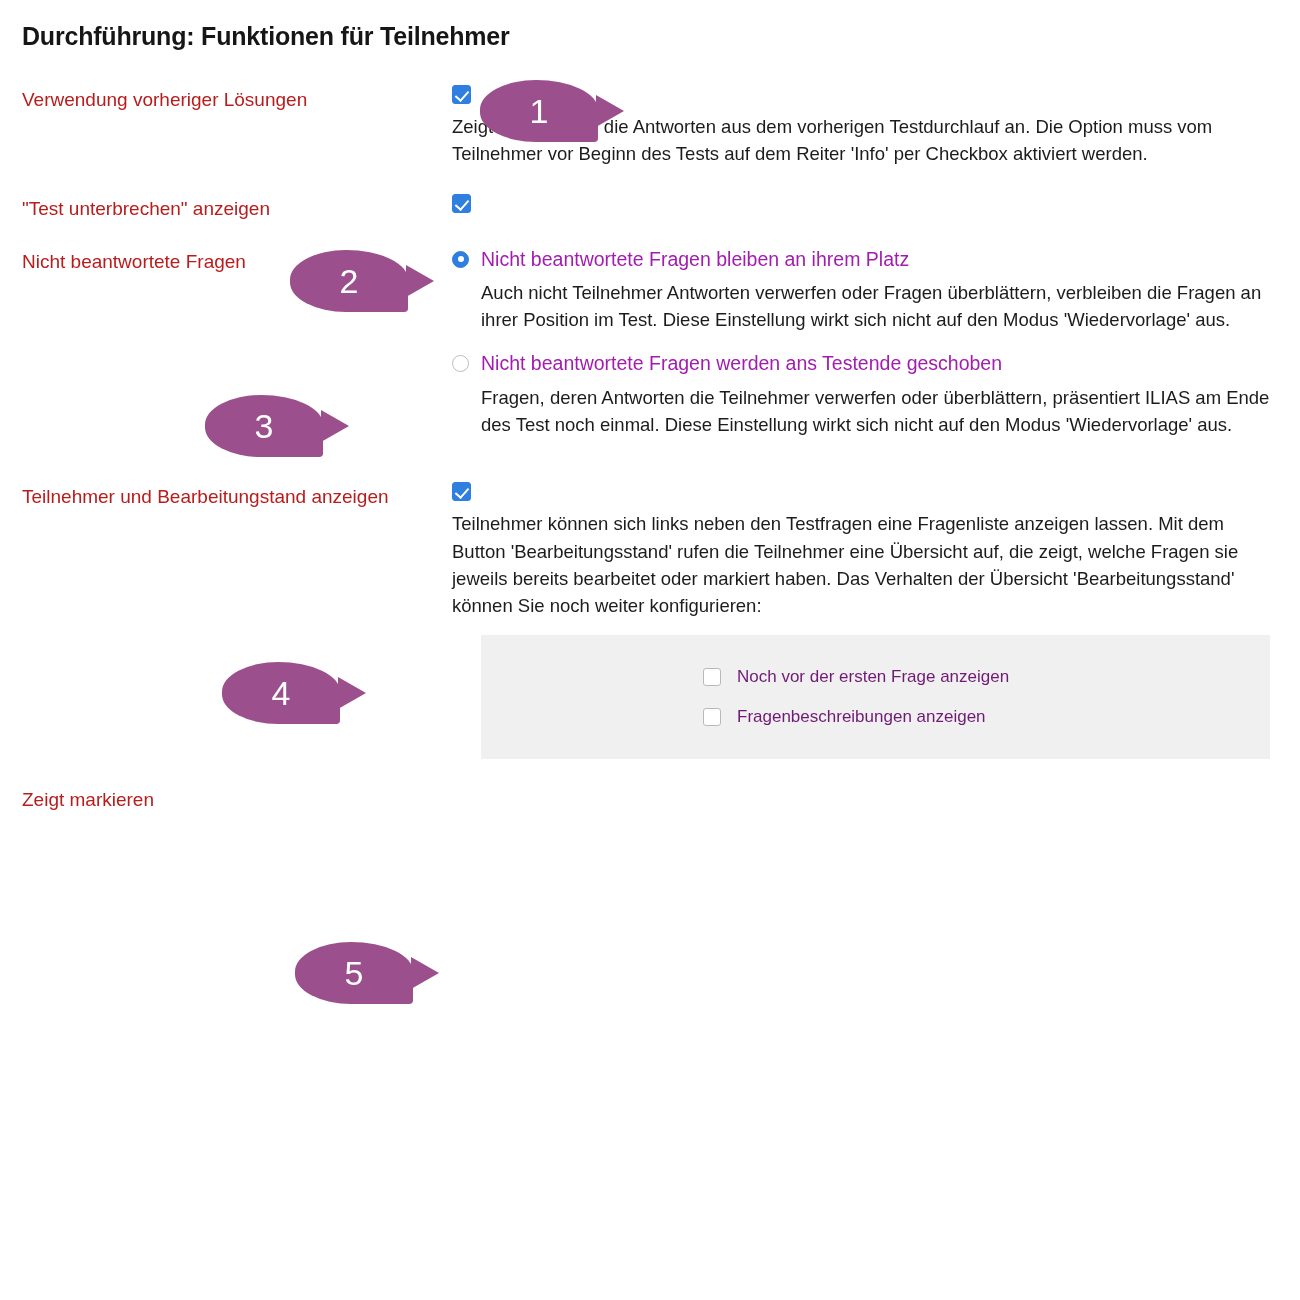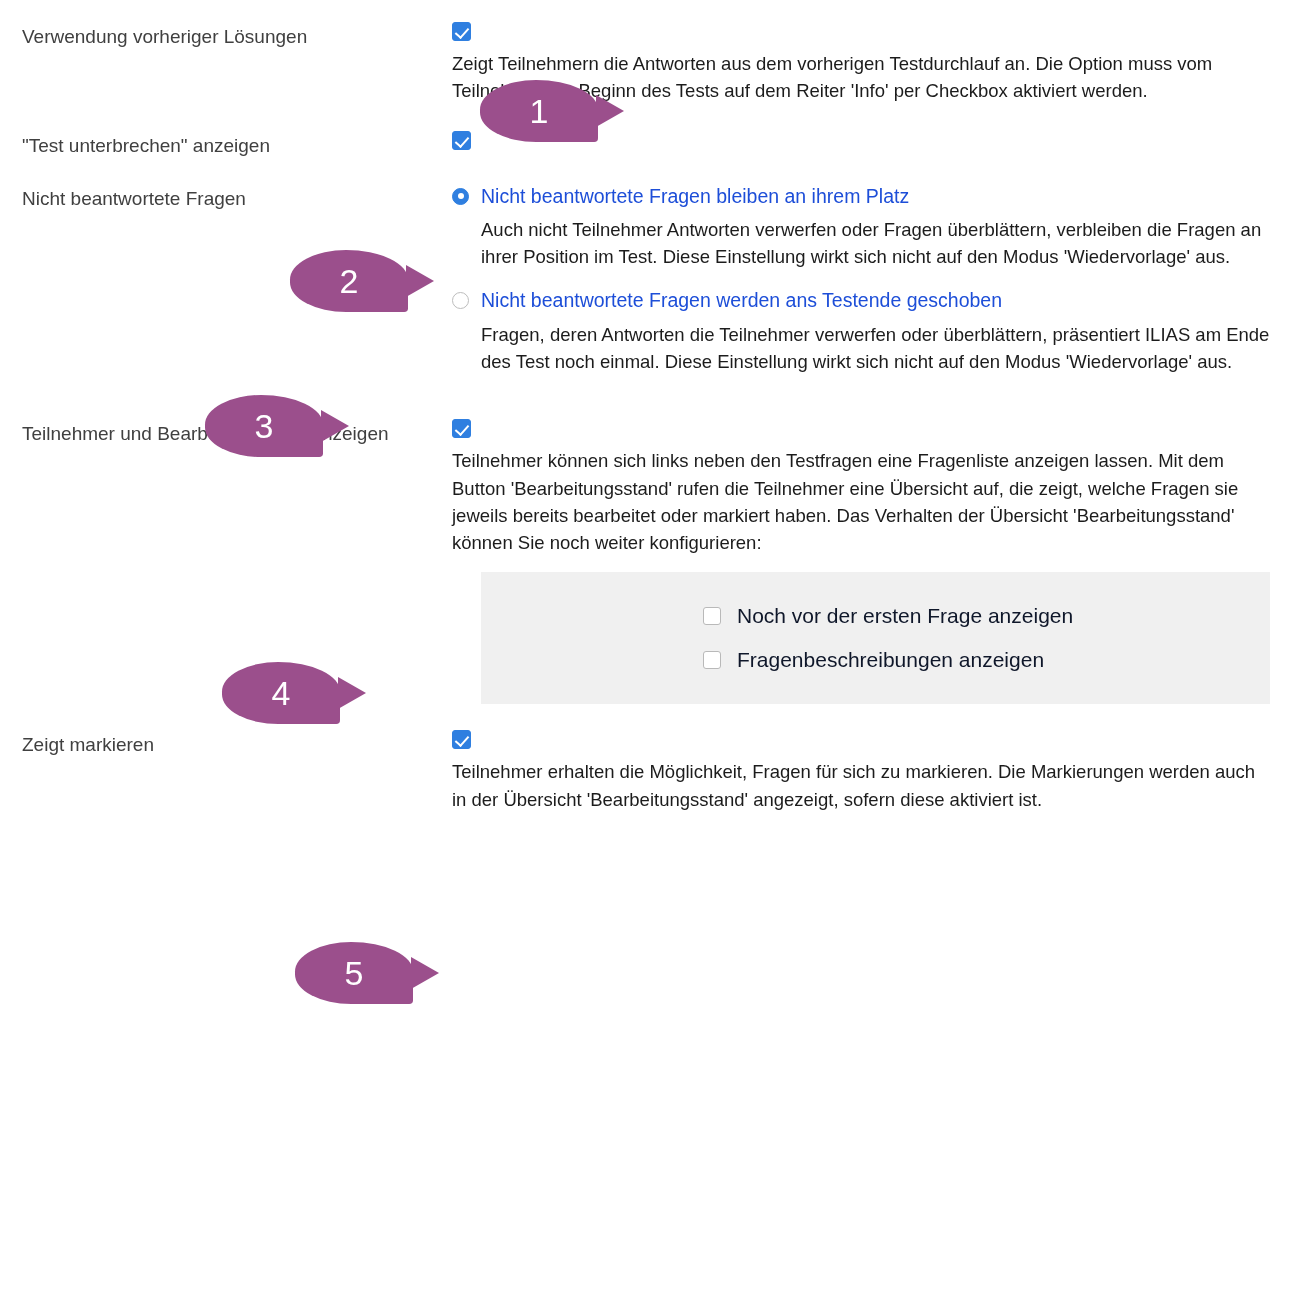--- a/index.html
+++ b/index.html
@@ -28,21 +28,21 @@
     display: flex;
     align-items: flex-start;
     margin-bottom: 26px;
     position: relative;
   }
   .label-col {
     width: 430px;
     flex: 0 0 430px;
     font-size: 19px;
     line-height: 1.32;
-    color: #404040;
+    color: #b91c1c;
     padding-top: 2px;
     position: relative;
   }
   .field-col {
     flex: 1 1 auto;
     min-width: 0;
     position: relative;
   }
   
   .cb {
@@ -98,21 +98,21 @@
   }
   .radio-block { margin-bottom: 18px; }
   .radio-line {
     display: flex;
     align-items: flex-start;
     gap: 12px;
   }
   .radio-label {
     font-size: 19.5px;
     line-height: 1.3;
-    color: #1d4ed8;
+    color: #a21caf;
   }
   .radio-help {
     font-size: 18.5px;
     line-height: 1.47;
     color: #1c1c1c;
     margin: 7px 0 0 29px;
     max-width: 790px;
   }
   .subpanel {
     background: #f0f0f0;
@@ -121,22 +121,22 @@
     max-width: 790px;
   }
   .subrow {
     display: flex;
     align-items: center;
     gap: 16px;
     padding: 10px 0 10px 196px;
   }
   .subrow .cb { width: 18px; height: 18px; border-color: #b9b9b9; }
   .sublabel {
-    font-size: 21px;
-    color: #0f172a;
+    font-size: 17px;
+    color: #701a75;
   }
   
   .marker {
     position: absolute;
     width: 118px;
     height: 62px;
     color: #fff;
     font-size: 34px;
     font-weight: 400;
     display: flex;
@@ -174,20 +174,21 @@
   #m2 { left: 290px;  top: 250px; }
   #m3 { left: 205px;  top: 395px; }
   #m4 { left: 222px;  top: 662px; }
   #m5 { left: 295px;  top: 942px; }
 </style>
 </head>
 <body>
 
 <div class="page">
 
+  <h1 class="section-title">Durchführung: Funktionen für Teilnehmer</h1>
 
   <div class="row">
     <div class="label-col">Verwendung vorheriger Lösungen</div>
     <div class="field-col">
       <span class="cb checked"></span>
       <div class="help">Zeigt Teilnehmern die Antworten aus dem vorherigen Testdurchlauf an. Die Option muss vom Teilnehmer vor Beginn des Tests auf dem Reiter 'Info' per Checkbox aktiviert werden.</div>
     </div>
   </div>
 
   <div class="row">
@@ -230,24 +231,20 @@
         <div class="subrow">
           <span class="cb"></span>
           <span class="sublabel">Fragenbeschreibungen anzeigen</span>
         </div>
       </div>
     </div>
   </div>
 
   <div class="row">
     <div class="label-col">Zeigt markieren</div>
-    <div class="field-col">
-      <span class="cb checked"></span>
-      <div class="help">Teilnehmer erhalten die Möglichkeit, Fragen für sich zu markieren. Die Markierungen werden auch in der Übersicht 'Bearbeitungsstand' angezeigt, sofern diese aktiviert ist.</div>
-    </div>
   </div>
 
   <div class="marker right tail-right" id="m1">
     <div class="bubble"></div>
     <div class="tail"></div>
     <span>1</span>
   </div>
   <div class="marker right tail-right" id="m2">
     <div class="bubble"></div>
     <div class="tail"></div>

